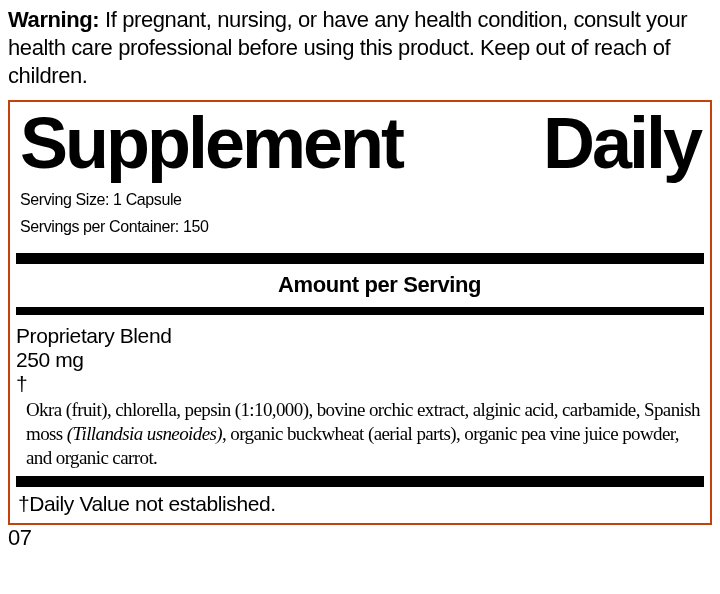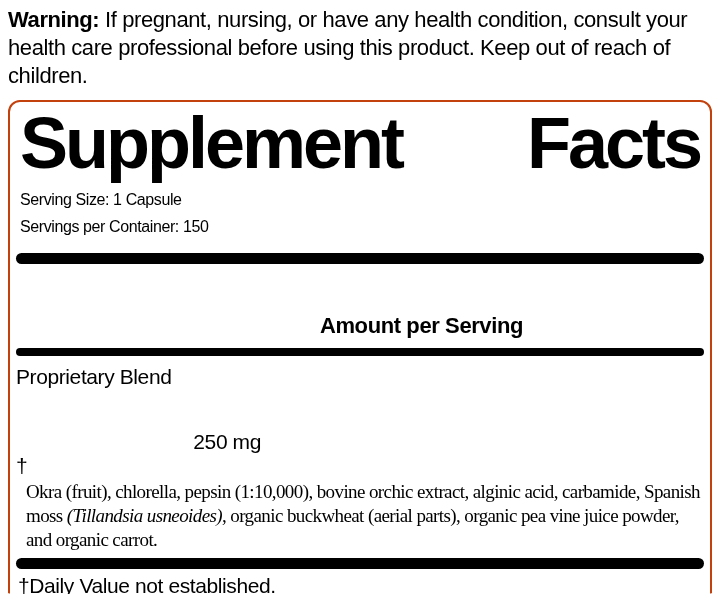--- a/index.html
+++ b/index.html
@@ -1,15 +1,15 @@
 <!DOCTYPE html>
 <html><head>
 <meta charset="utf-8">
 <style>
-  * { margin: 0; padding: 0; box-sizing: border-box; border-radius: 12px; }
+  * { margin: 0; padding: 0; box-sizing: border-box; }
   html, body { background: #ffffff; }
   .page {
     width: 720px;
     height: 594px;
     padding: 6px 8px 0 8px;
     font-family: "Liberation Sans", sans-serif;
     color: #000000;
     background: #ffffff;
     letter-spacing: -0.4px;
     overflow: hidden;
@@ -31,21 +31,21 @@
   }
   .serving-line { font-size: 16px; line-height: 27px; padding-left: 4px; }
 
   .bar { background: #000000; }
   .bar-thick { height: 11px; margin-top: 13px; }
   .bar-medium { height: 8px; }
   .bar-bottom { height: 11px; }
 
   .header-row { display: flex; align-items: baseline; font-weight: bold; font-size: 22px; padding: 8px 0 9px 0; }
   .col-name { width: 262px; flex: none; }
-  .col-amount { width: 245px; flex: none; text-align: right; margin-top: 41px; }
+  .col-amount { width: 245px; flex: none; text-align: left; }
   .col-dv { flex: 1; text-align: right; }
 
   .blend-row { display: flex; align-items: baseline; font-size: 21px; padding: 9px 0 2px 0; flex-direction: column; }
   .blend-desc { font-size: 19px; line-height: 24px; letter-spacing: -0.6px; padding: 0 2px 6px 10px; font-family: Liberation Serif, serif; }
   .italic { font-style: italic; }
 
   .footnote { font-size: 21px; line-height: 26px; padding: 4px 0 2px 2px; }
 
   .other-ingredients { font-size: 22px; line-height: 28px; margin-top: 8px; }
   .footer-code { font-size: 22px; line-height: 26px; }
@@ -54,21 +54,21 @@
 <body>
 
 <div class="page">
 
   <p class="warning"><b>Warning:</b><span> If pregnant, nursing, or have any health condition, consult your health care professional before using this product. Keep out of reach of children.</span></p>
 
   <div class="facts-box">
 
     <div class="title-row">
       <span>Supplement</span>
-      <span>Facts</span>
+      <span>Daily</span>
     </div>
 
     <div class="serving-line">Serving Size: 1 Capsule</div>
     <div class="serving-line">Servings per Container: 150</div>
 
     <div class="bar bar-thick"></div>
 
     <div class="header-row">
       <span class="col-name"></span>
       <span class="col-amount">Amount per Serving</span>

